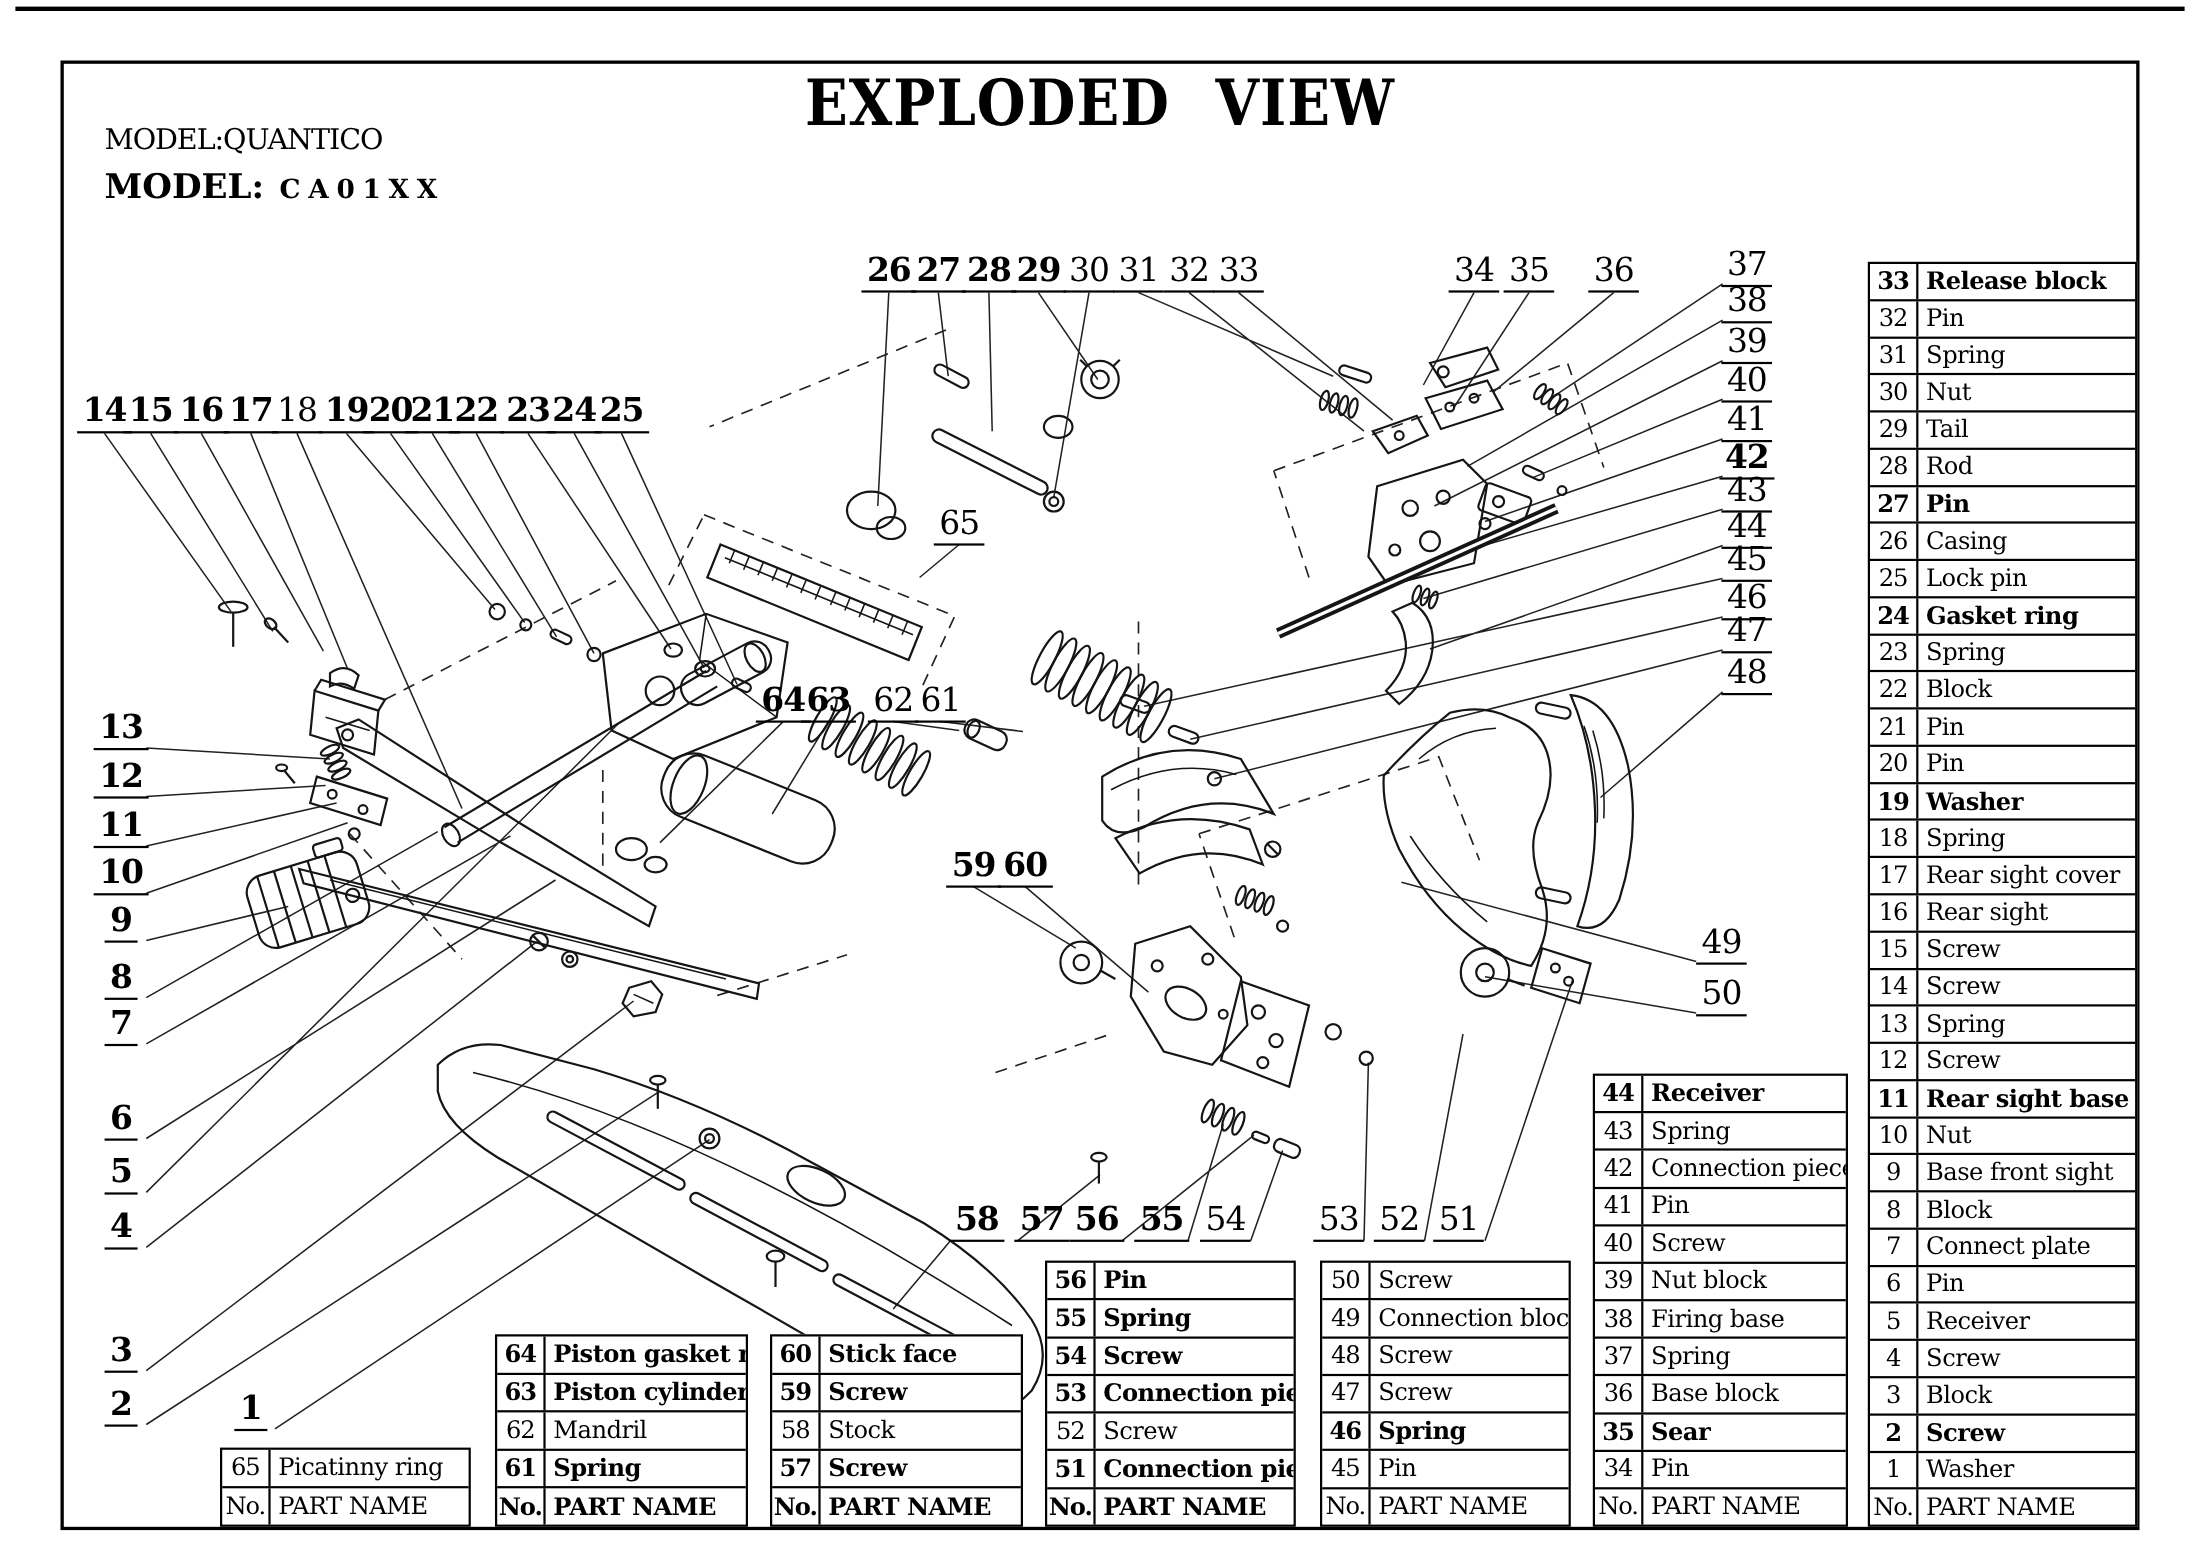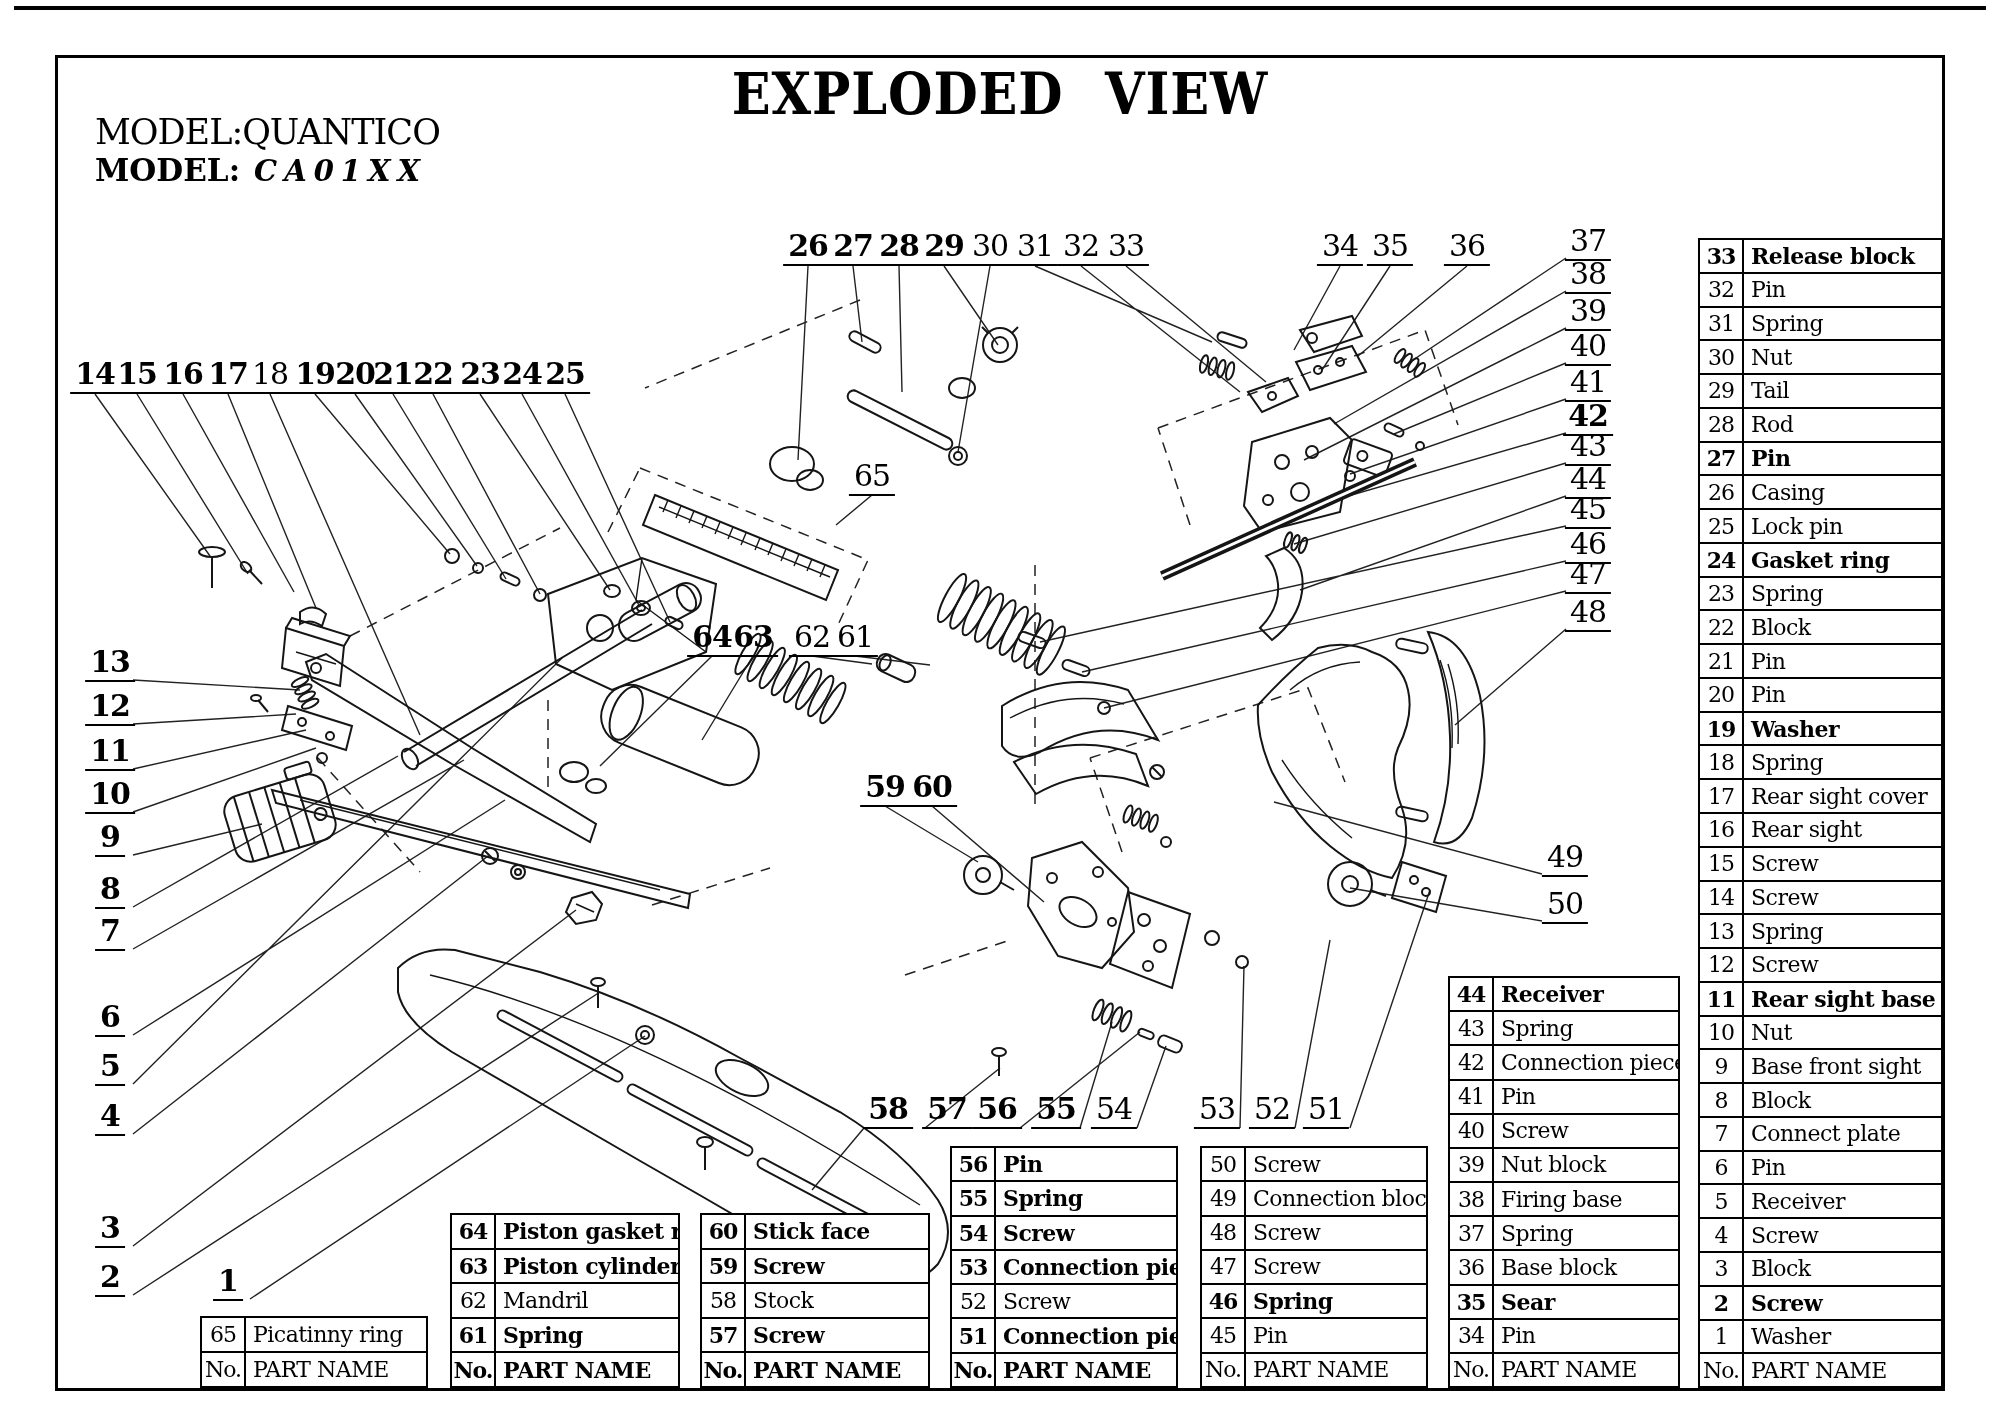--- a/index.html
+++ b/index.html
@@ -2,23 +2,23 @@
 <html><head>
 <meta charset="utf-8">
 <style>
   html,body{margin:0;padding:0;}
   body{width:2000px;height:1414px;background:#fff;position:relative;overflow:hidden;
        font-family:"DejaVu Serif", "Liberation Serif", serif;color:#000;}
   .topline{position:absolute;left:14px;top:6px;width:1972px;height:4px;background:#000;}
   .frame{position:absolute;left:55px;top:55px;width:1884px;height:1330px;border:3px solid #000;}
   .title{position:absolute;left:1000px;top:60px;transform:translateX(-50%) scaleX(.88);
          font-size:58px;font-weight:bold;white-space:nowrap;letter-spacing:1px;word-spacing:26px;}
-  .model{position:absolute;left:95px;top:112px;font-size:35px;letter-spacing:-1px;white-space:nowrap;}
+  .model{position:absolute;left:95px;top:112px;font-size:26px;letter-spacing:-1px;white-space:nowrap;}
   .item{position:absolute;left:95px;top:152px;font-size:31px;font-weight:bold;white-space:nowrap;}
-  .item .item-value{font-style:italic;font-weight:600;letter-spacing:7px;margin-left:14px;font-size:29px;}
+  .item .item-value{font-weight:600;letter-spacing:7px;margin-left:14px;font-size:24px;}
   svg{position:absolute;left:0;top:0;}
   .s{fill:none;stroke:#151515;stroke-width:2;}
   .s15{fill:none;stroke:#151515;stroke-width:1.4;}
   .ld{fill:none;stroke:#222;stroke-width:1.4;}
   .dsh{fill:none;stroke:#222;stroke-width:1.5;stroke-dasharray:11 8;}
   .ptable{position:absolute;background:#fff;border:2.5px solid #000;display:flex;flex-direction:column;box-sizing:border-box;}
   .trow{flex:1;display:flex;border-top:2px solid #000;min-height:0;}
   .trow:first-child{border-top:none;}
   .tno{width:42px;border-right:2px solid #000;display:flex;align-items:center;justify-content:center;
        font-size:22px;letter-spacing:-1px;flex:none;}

